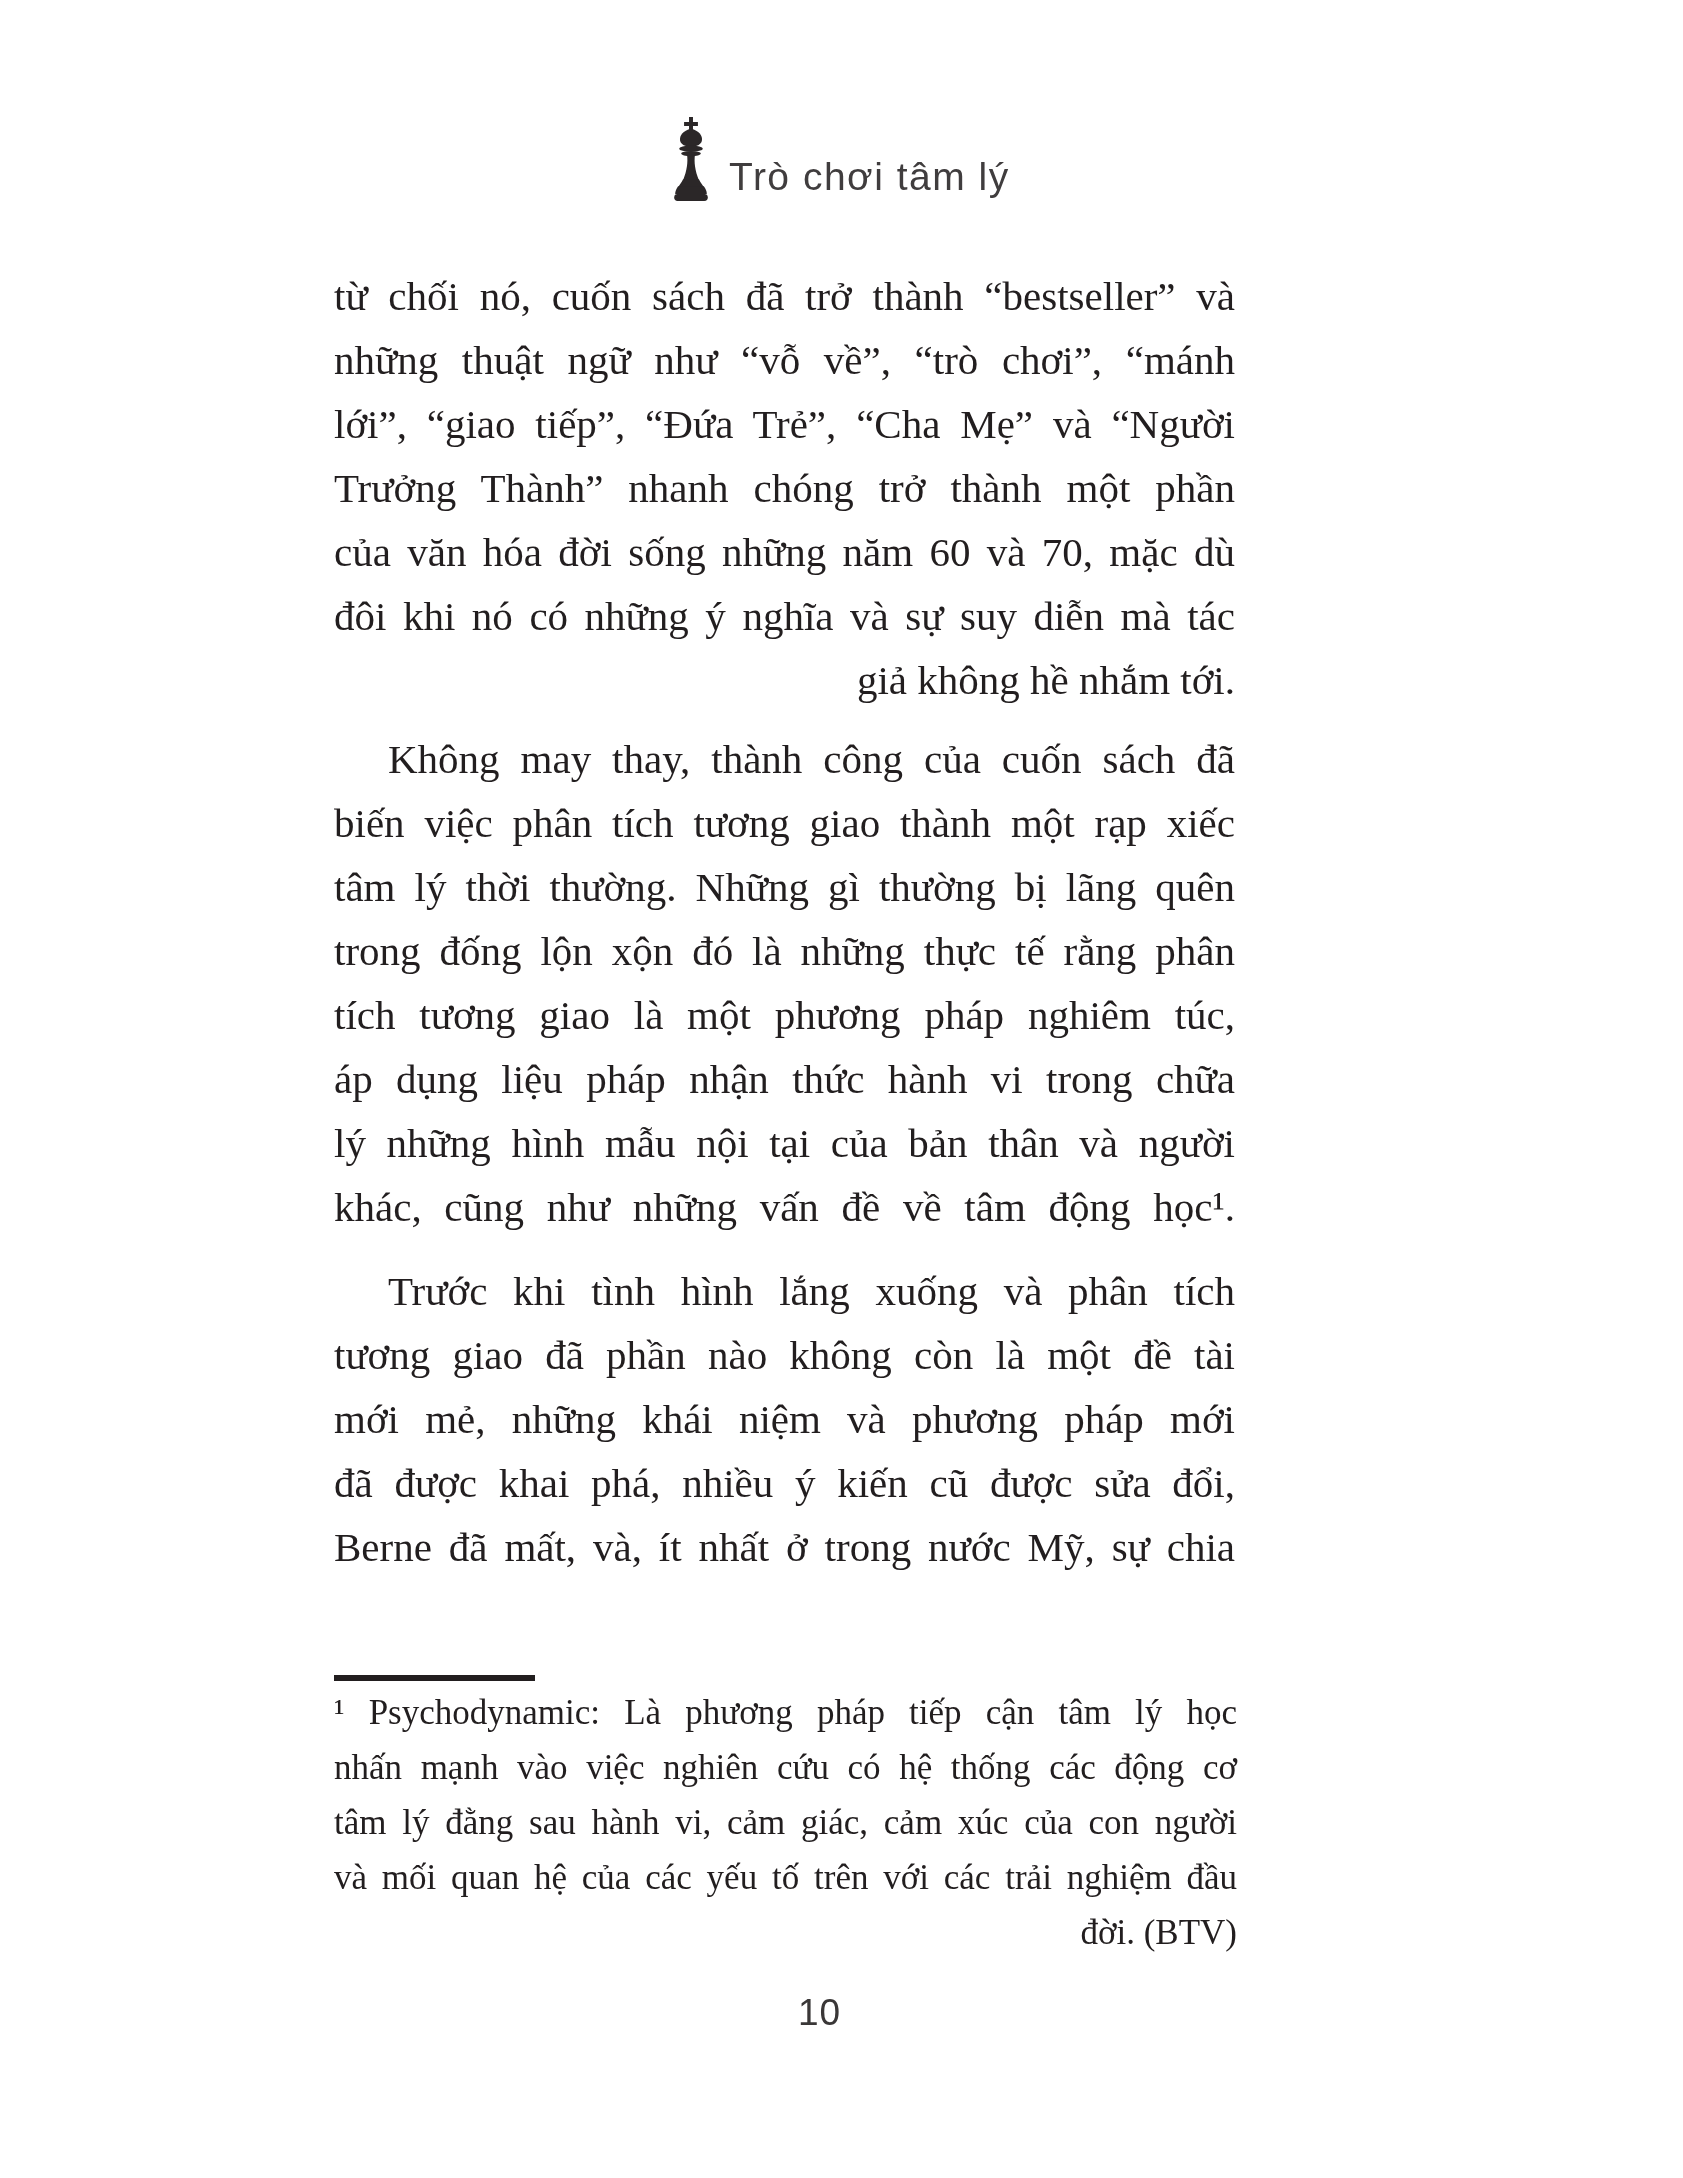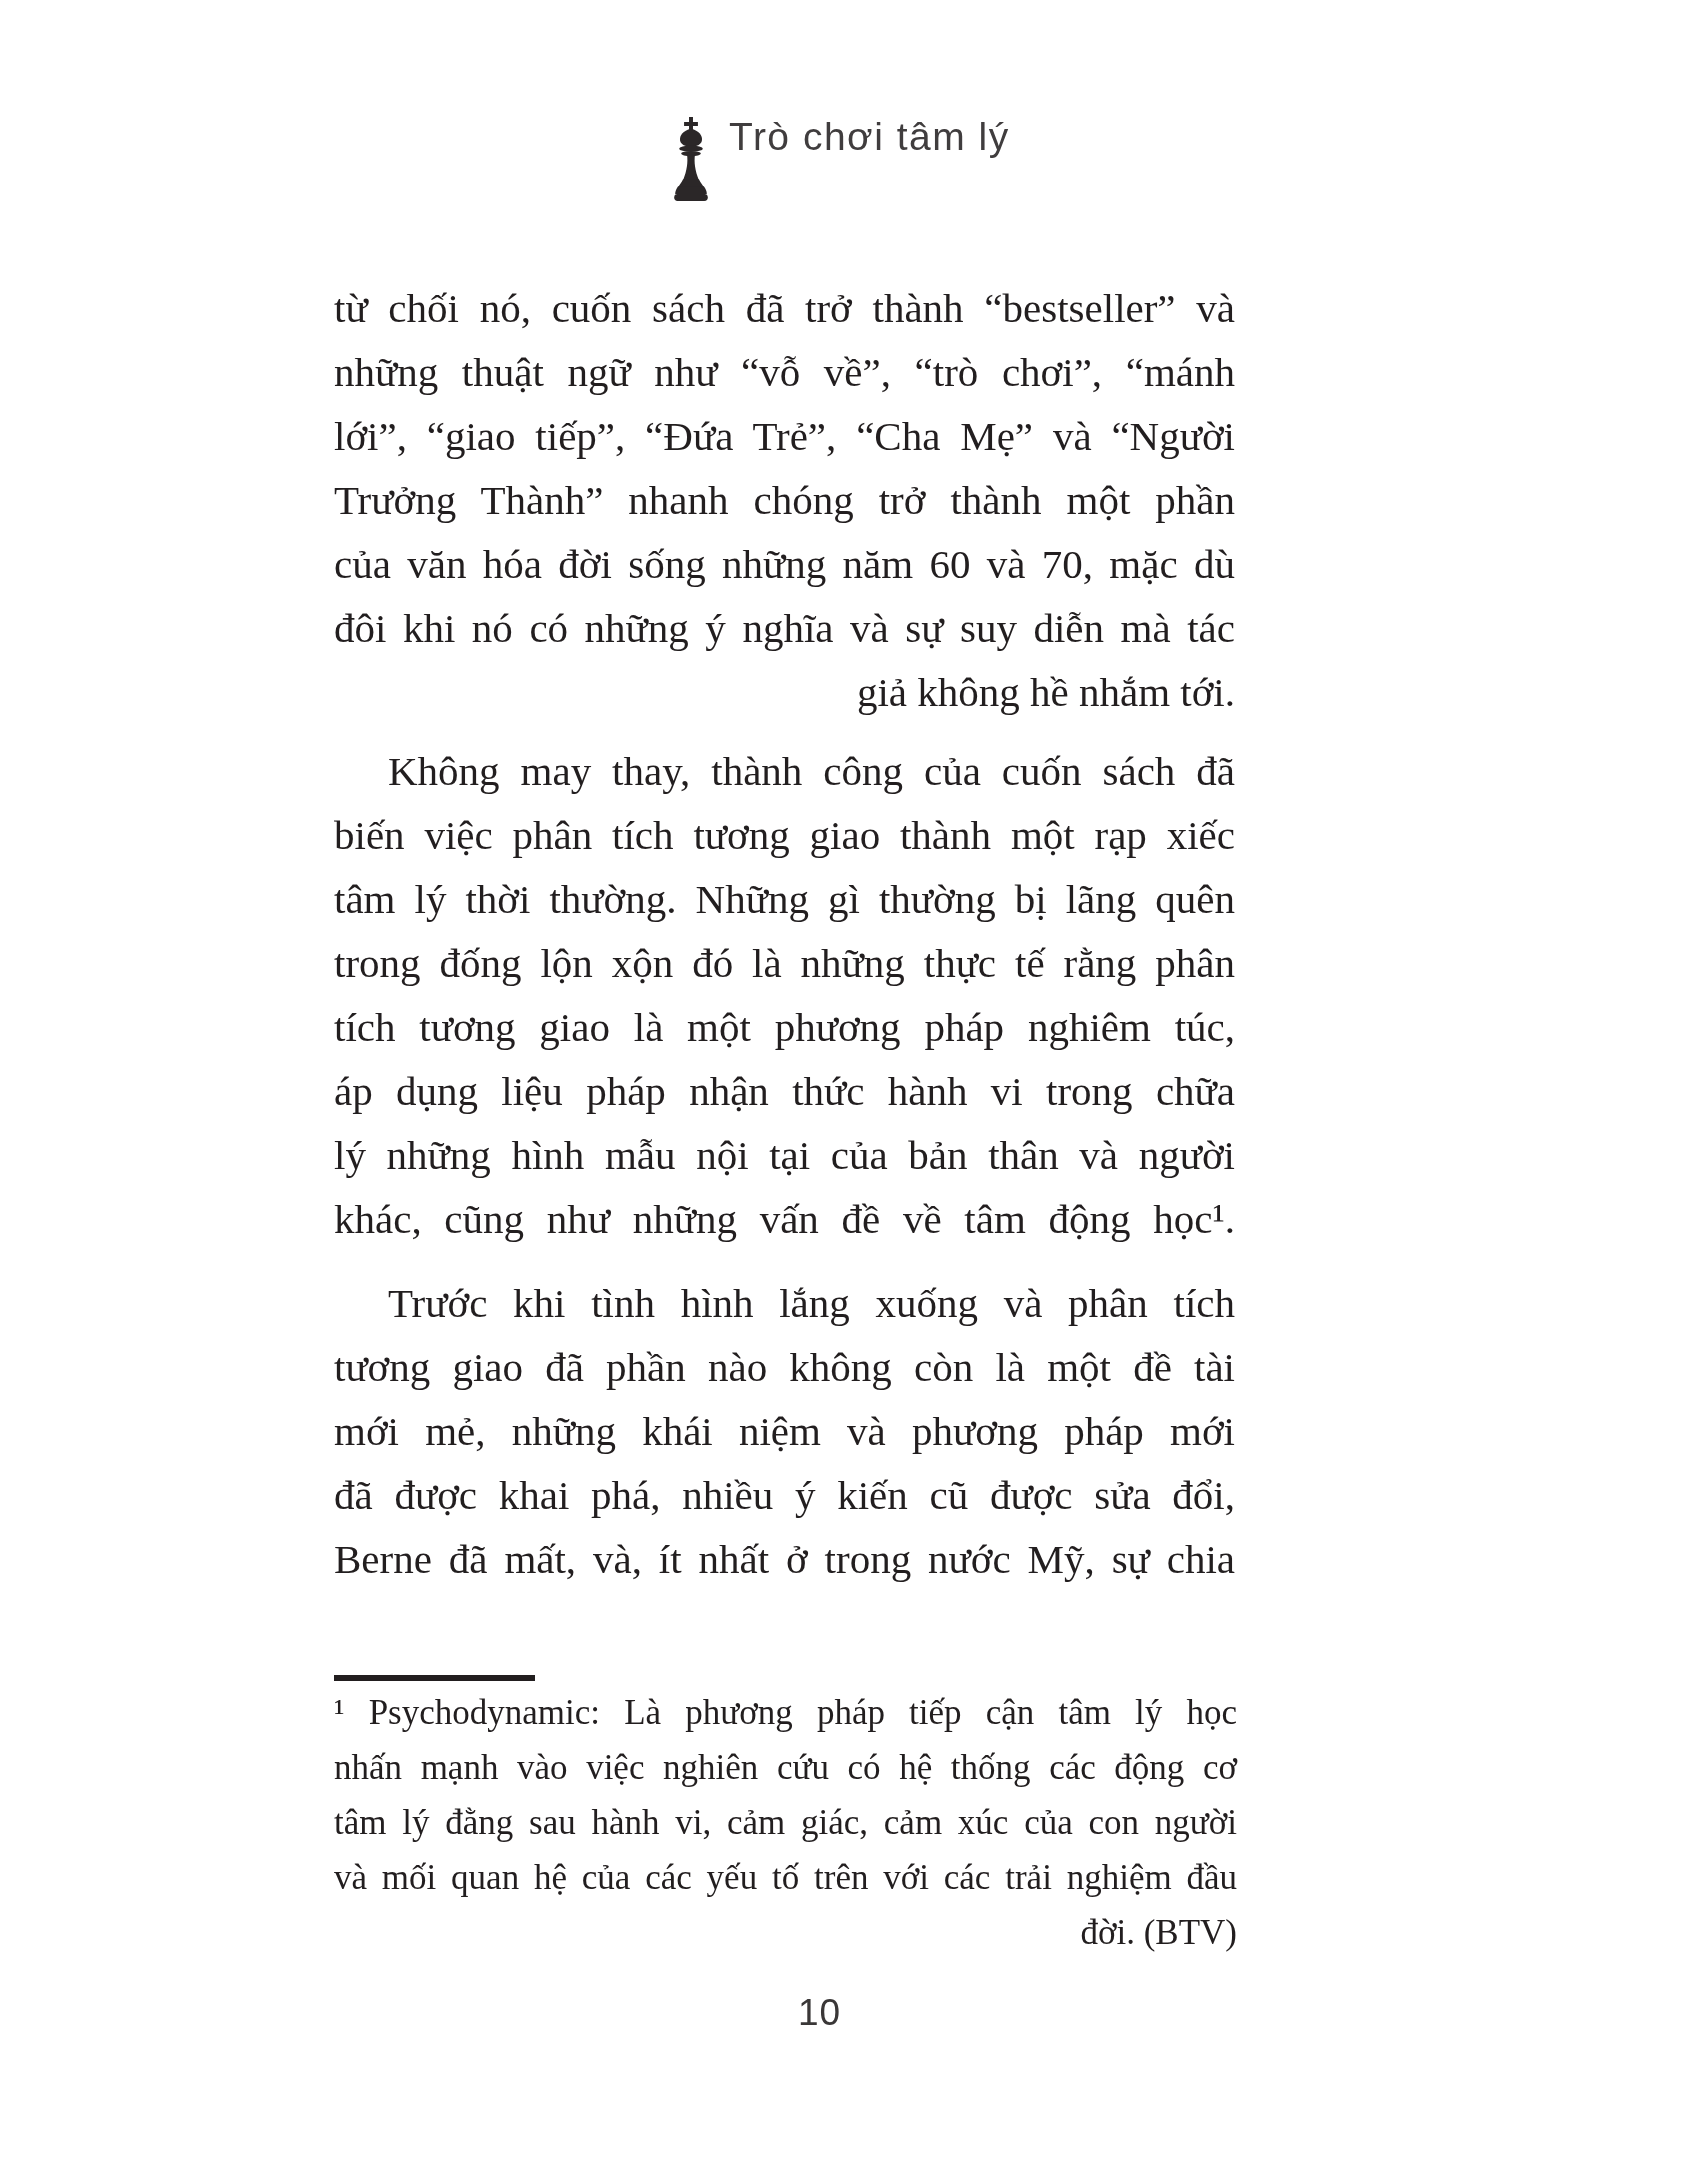--- a/index.html
+++ b/index.html
@@ -14,38 +14,39 @@
     position: absolute; inset: 0;
     background: #ffffff;
     overflow: hidden;
   }
 
   
   .header {
     position: absolute;
     left: 669px; top: 117px;
     display: flex;
+    align-items: flex-end;
   }
   .chess-icon { display: block; width: 44px; height: 87px; }
   .header-title {
     font-family: "Liberation Sans", "DejaVu Sans", sans-serif;
     font-weight: 300;
     font-size: 39px;
     line-height: 1;
     letter-spacing: 1.5px;
     color: #403d3e;
     margin-left: 16px;
     margin-bottom: 8px;
     white-space: nowrap;
   }
 
   
   .textblock {
     position: absolute;
-    left: 334px; top: 276px;
+    left: 334px; top: 264px;
     width: 901px;
     font-size: 41px;
     line-height: 64px;
   }
   .paragraph { margin: 0; }
   .paragraph + .paragraph.sp1 { margin-top: 15px; }
   .paragraph + .paragraph.sp2 { margin-top: 20px; }
   .line {
     text-align: justify;
     -moz-text-align-last: justify;

